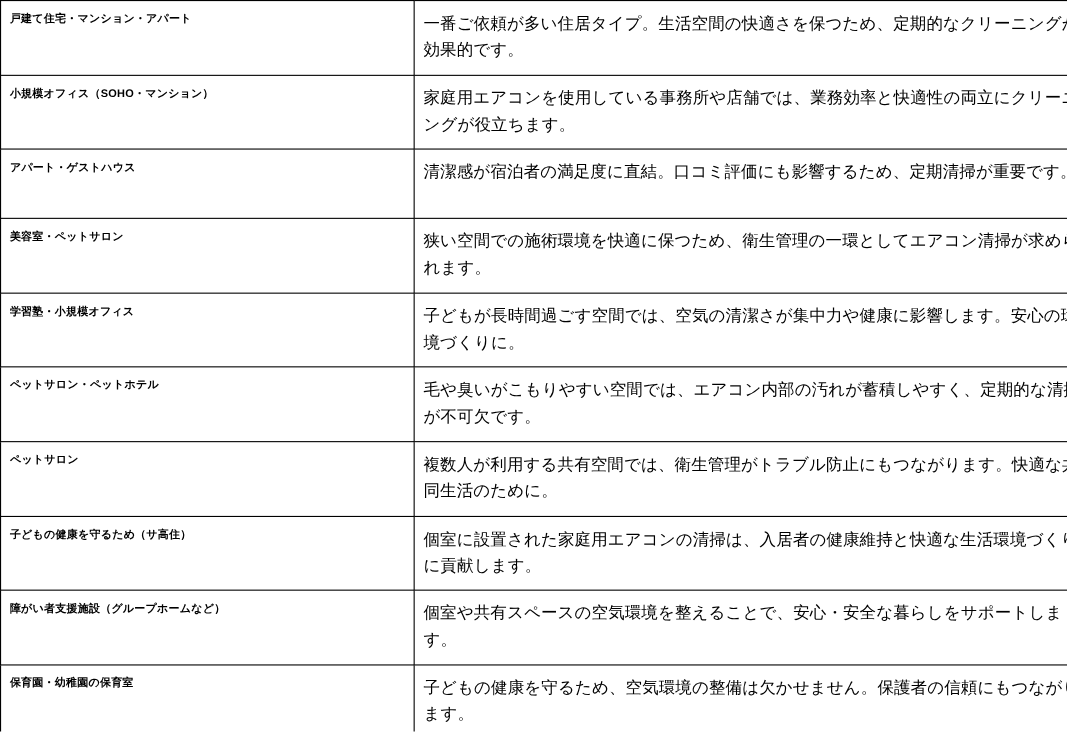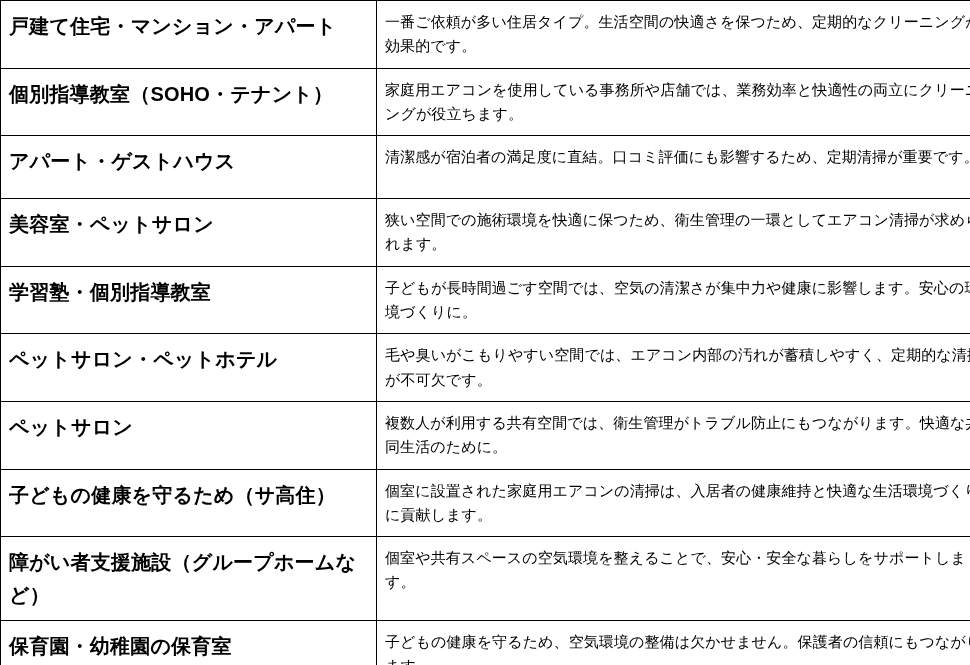--- a/index.html
+++ b/index.html
@@ -25,21 +25,21 @@
   }
   table.info-table td {
     border: 1px solid #000000;
     vertical-align: top;
     padding: 9px 10px 9px 8px;
     line-height: 1.62;
   }
   td.col-category {
     width: 357px;
     font-weight: bold;
-    font-size: 20px;
+    font-size: 10px;
     letter-spacing: 0.2px;
     padding-left: 8px;
     padding-top: 12px;
   }
   td.col-desc {
     width: 605px;
     font-weight: normal;
     font-size: 15px;
     letter-spacing: 0.1px;
     padding-left: 10px;
@@ -51,33 +51,33 @@
 <body>
 
 <div class="table-wrap">
   <table class="info-table">
     <tbody>
       <tr class="row-h1">
         <td class="col-category">戸建て住宅・マンション・アパート</td>
         <td class="col-desc">一番ご依頼が多い住居タイプ。生活空間の快適さを保つため、定期的なクリーニングが効果的です。</td>
       </tr>
       <tr class="row-h1">
-        <td class="col-category">個別指導教室（SOHO・テナント）</td>
+        <td class="col-category">小規模オフィス（SOHO・マンション）</td>
         <td class="col-desc">家庭用エアコンを使用している事務所や店舗では、業務効率と快適性の両立にクリーニングが役立ちます。</td>
       </tr>
       <tr class="row-h1">
         <td class="col-category">アパート・ゲストハウス</td>
         <td class="col-desc">清潔感が宿泊者の満足度に直結。口コミ評価にも影響するため、定期清掃が重要です。</td>
       </tr>
       <tr class="row-h1">
         <td class="col-category">美容室・ペットサロン</td>
         <td class="col-desc">狭い空間での施術環境を快適に保つため、衛生管理の一環としてエアコン清掃が求められます。</td>
       </tr>
       <tr class="row-h1">
-        <td class="col-category">学習塾・個別指導教室</td>
+        <td class="col-category">学習塾・小規模オフィス</td>
         <td class="col-desc">子どもが長時間過ごす空間では、空気の清潔さが集中力や健康に影響します。安心の環境づくりに。</td>
       </tr>
       <tr class="row-h1">
         <td class="col-category">ペットサロン・ペットホテル</td>
         <td class="col-desc">毛や臭いがこもりやすい空間では、エアコン内部の汚れが蓄積しやすく、定期的な清掃が不可欠です。</td>
       </tr>
       <tr class="row-h1">
         <td class="col-category">ペットサロン</td>
         <td class="col-desc">複数人が利用する共有空間では、衛生管理がトラブル防止にもつながります。快適な共同生活のために。</td>
       </tr>

